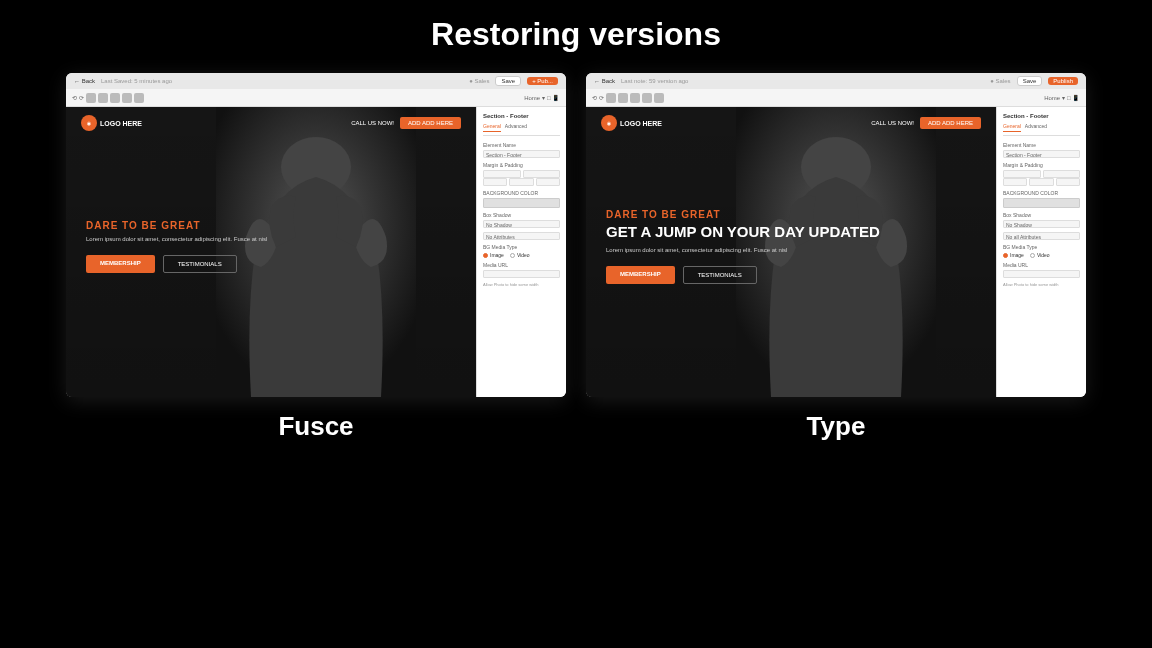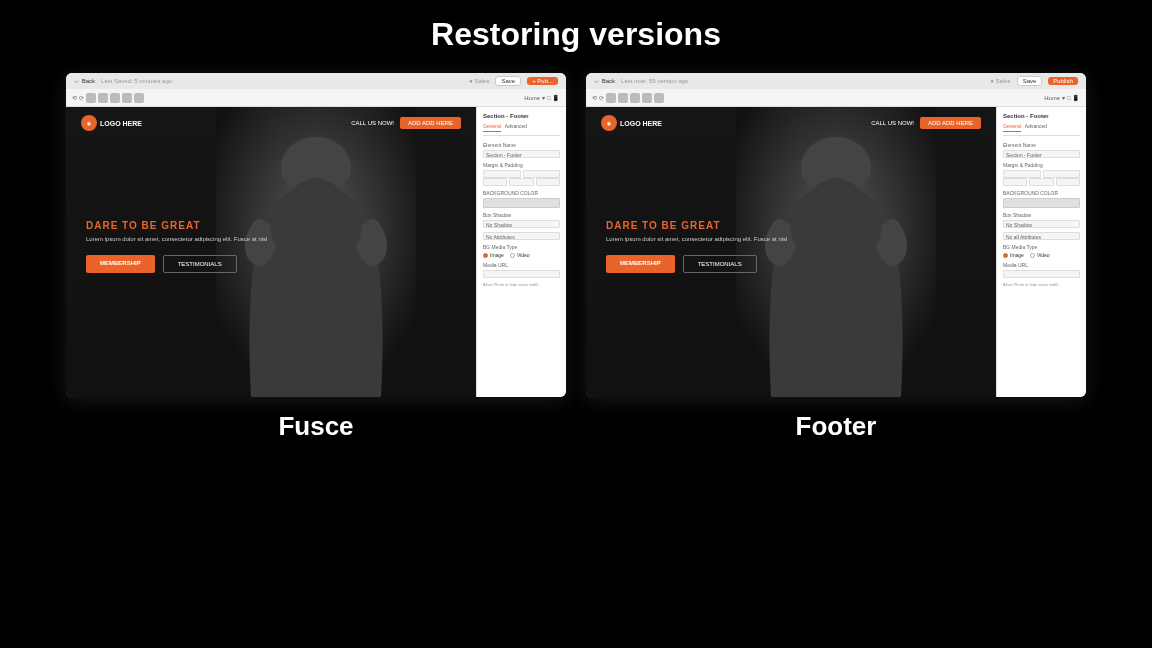--- a/index.html
+++ b/index.html
@@ -611,20 +611,21 @@
                 </div>
                 <span class="logo-text">LOGO HERE</span>
               </div>
               <div class="nav-spacer"></div>
               <span class="nav-call">CALL US NOW!</span>
               <span class="nav-cta">ADD ADD HERE</span>
             </div>
 
             <div class="hero-content">
               <div class="hero-subtitle">DARE TO BE GREAT</div>
+              <div class="hero-title hero-title-updated">GET A JUMP ON YOUR DAY UPDATED</div>
               <div class="hero-desc">Lorem ipsum dolor sit amet, consectetur adipiscing elit. Fusce at nisl</div>
               <div class="hero-buttons">
                 <span class="btn-membership">MEMBERSHIP</span>
                 <span class="btn-testimonials">TESTIMONIALS</span>
               </div>
             </div>
 
             <div class="hero-arrows">
               <div class="chevron-container">
                 <div class="chevron" style="transform: rotate(90deg); display: block; line-height: 1;">❯</div>
@@ -698,16 +699,16 @@
             <div class="panel-input"></div>
           </div>
 
           <div class="panel-section">
             <span style="font-size:4px;color:#999;display:block;">Allow Photo to hide some width</span>
           </div>
         </div>
       </div>
     </div>
 
-    <div class="comparison-label">Footer</div>
+    <div class="comparison-label">Type</div>
   </div>
 
 </div>
 
 </body></html>

